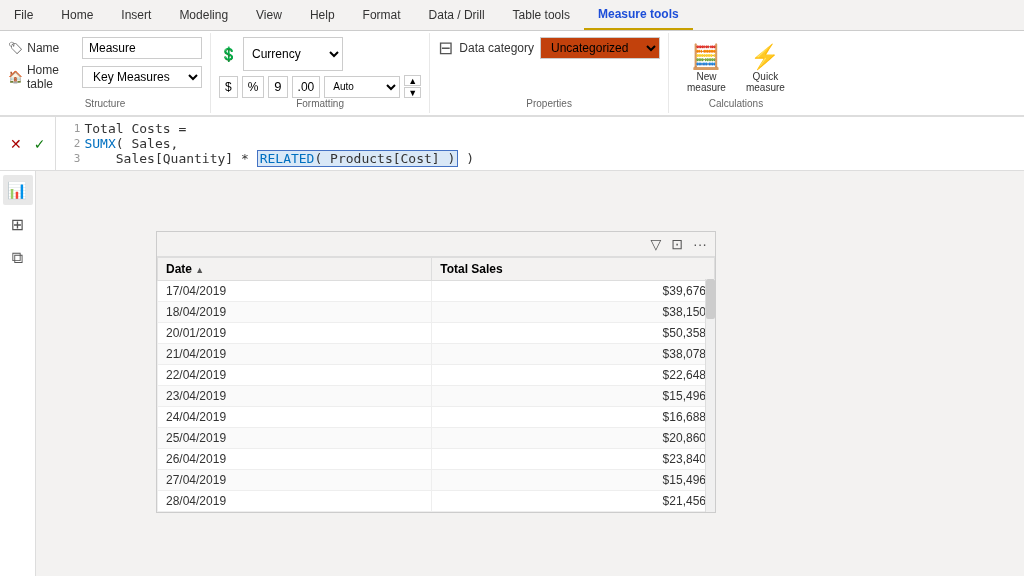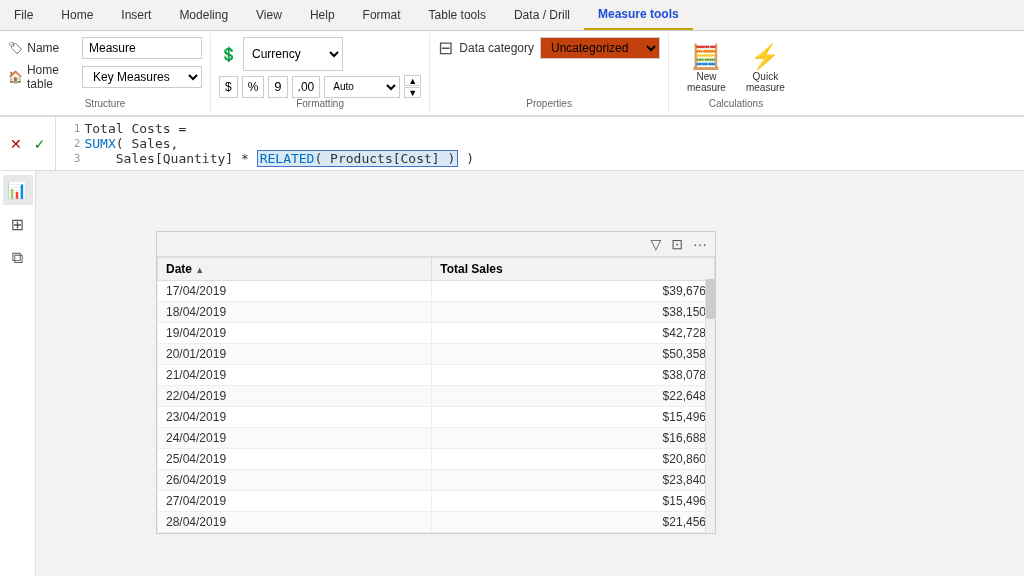--- a/index.html
+++ b/index.html
@@ -103,22 +103,22 @@
 
 <div class="ribbon">
   <div class="ribbon-tabs">
     <button class="ribbon-tab">File</button>
     <button class="ribbon-tab">Home</button>
     <button class="ribbon-tab">Insert</button>
     <button class="ribbon-tab">Modeling</button>
     <button class="ribbon-tab">View</button>
     <button class="ribbon-tab">Help</button>
     <button class="ribbon-tab">Format</button>
+    <button class="ribbon-tab">Data / Drill</button>
     <button class="ribbon-tab">Table tools</button>
-    <button class="ribbon-tab">Data / Drill</button>
     <button class="ribbon-tab measure-tools active">Measure tools</button>
   </div>
 
   <div class="ribbon-content">
 
     <div class="structure-group">
       <div class="field-row">
         <div class="field-label">
           <span>🏷</span>
           <span>Name</span>
@@ -237,24 +237,20 @@
           <tbody id="table-body">
           <tr>
                 <td>17/04/2019</td>
                 <td>$39,676</td>
               </tr>
               <tr>
                 <td>18/04/2019</td>
                 <td>$38,150</td>
               </tr>
               <tr>
-                <td>19/04/2019</td>
-                <td>$42,728</td>
-              </tr>
-              <tr>
                 <td>20/01/2019</td>
                 <td>$50,358</td>
               </tr>
               <tr>
                 <td>21/04/2019</td>
                 <td>$38,078</td>
               </tr>
               <tr>
                 <td>22/04/2019</td>
                 <td>$22,648</td>

